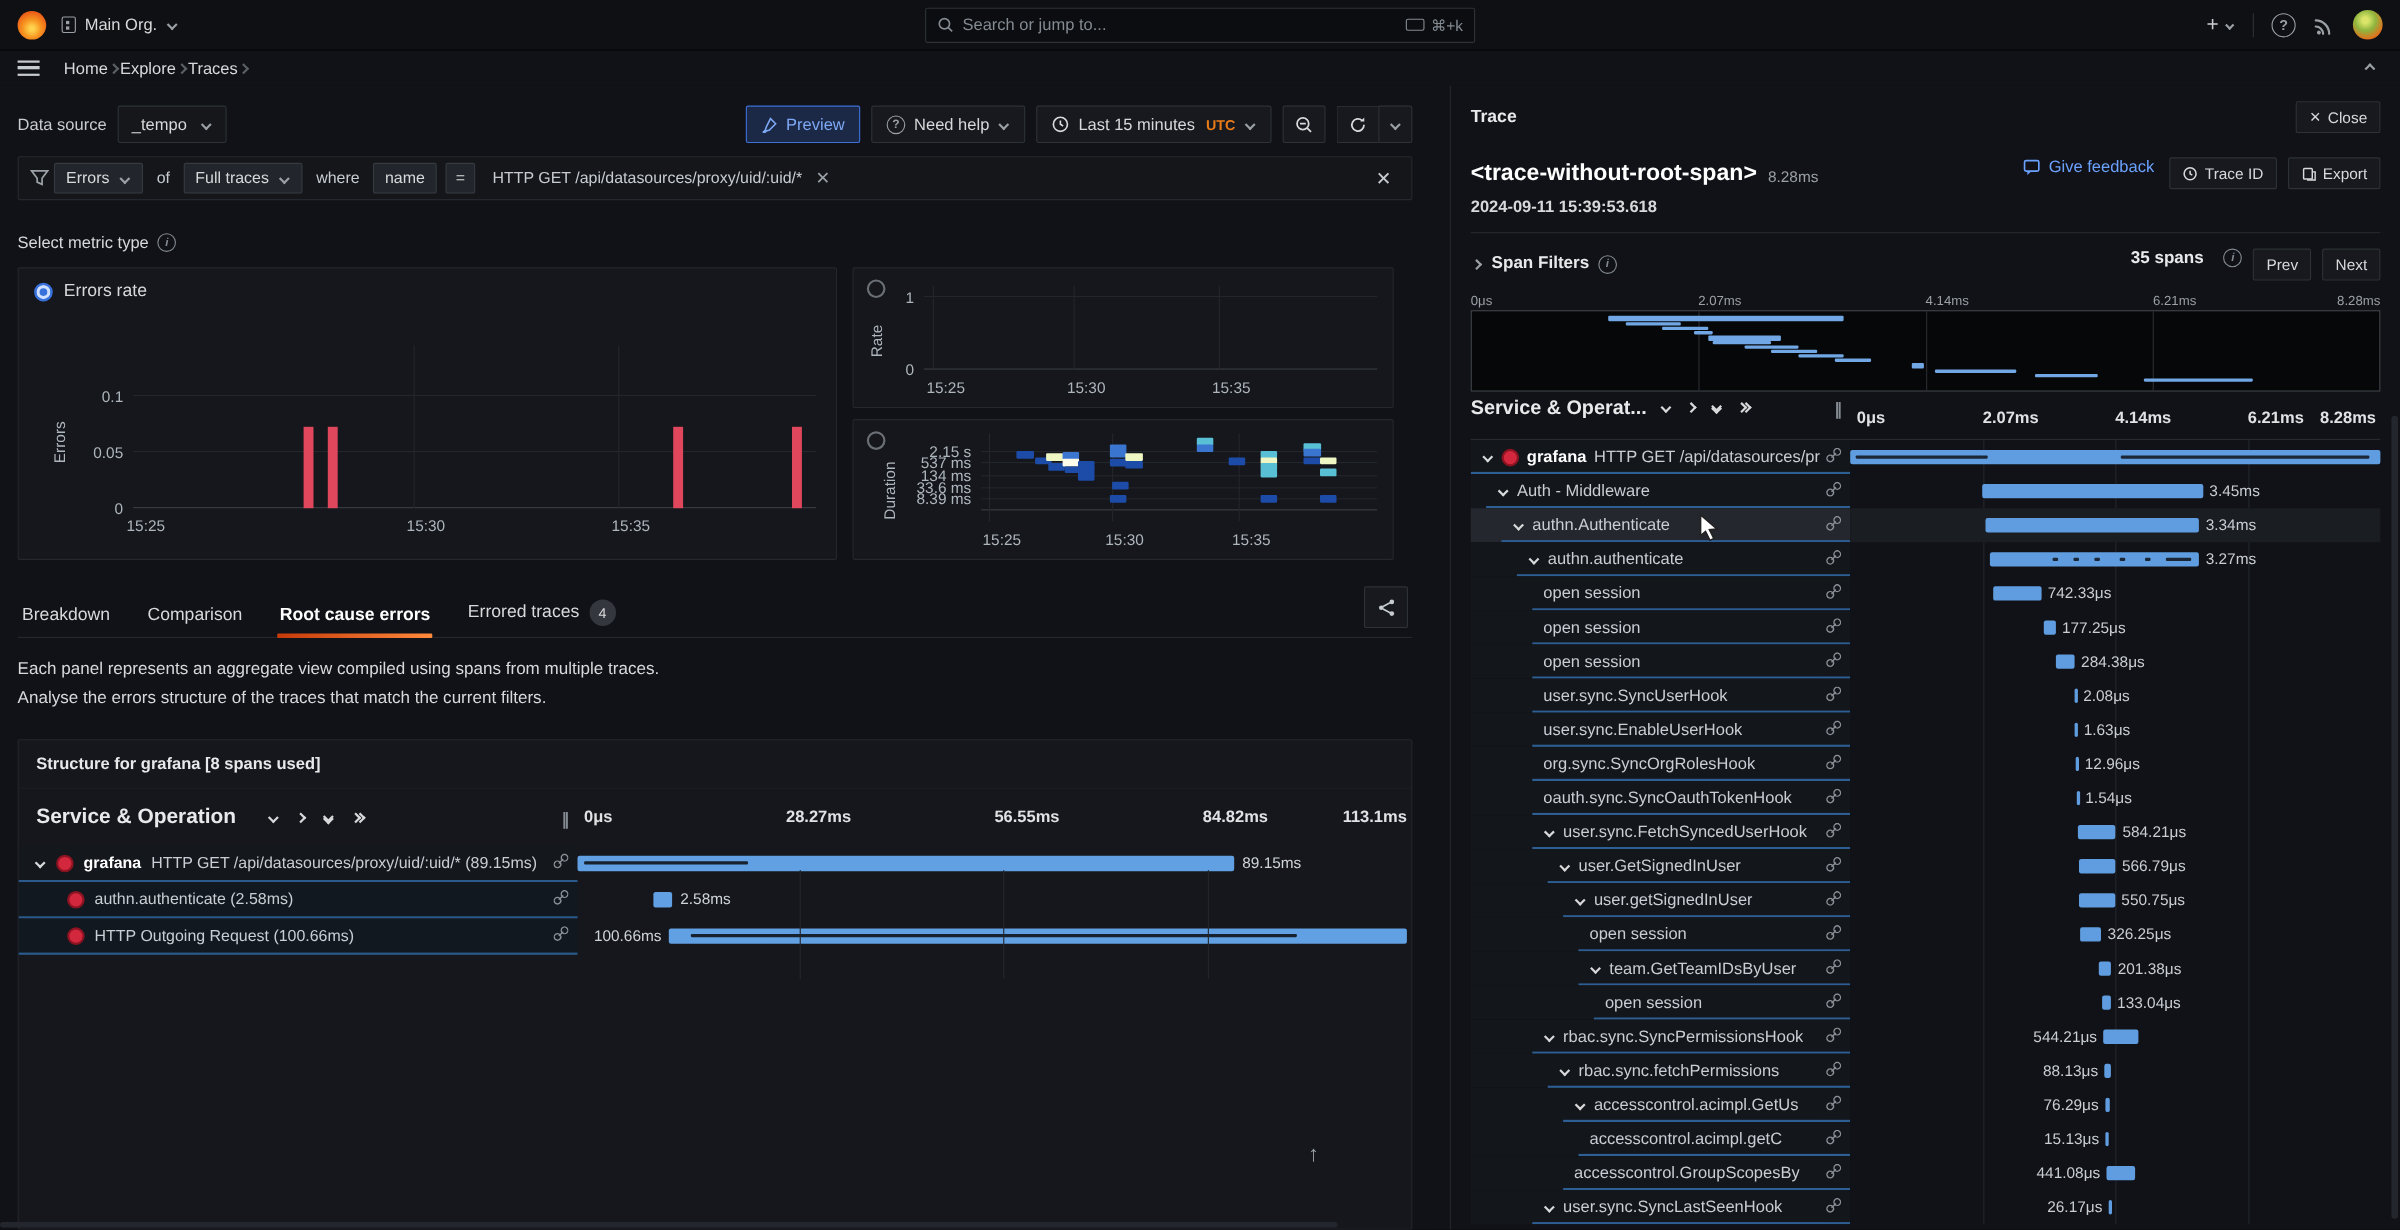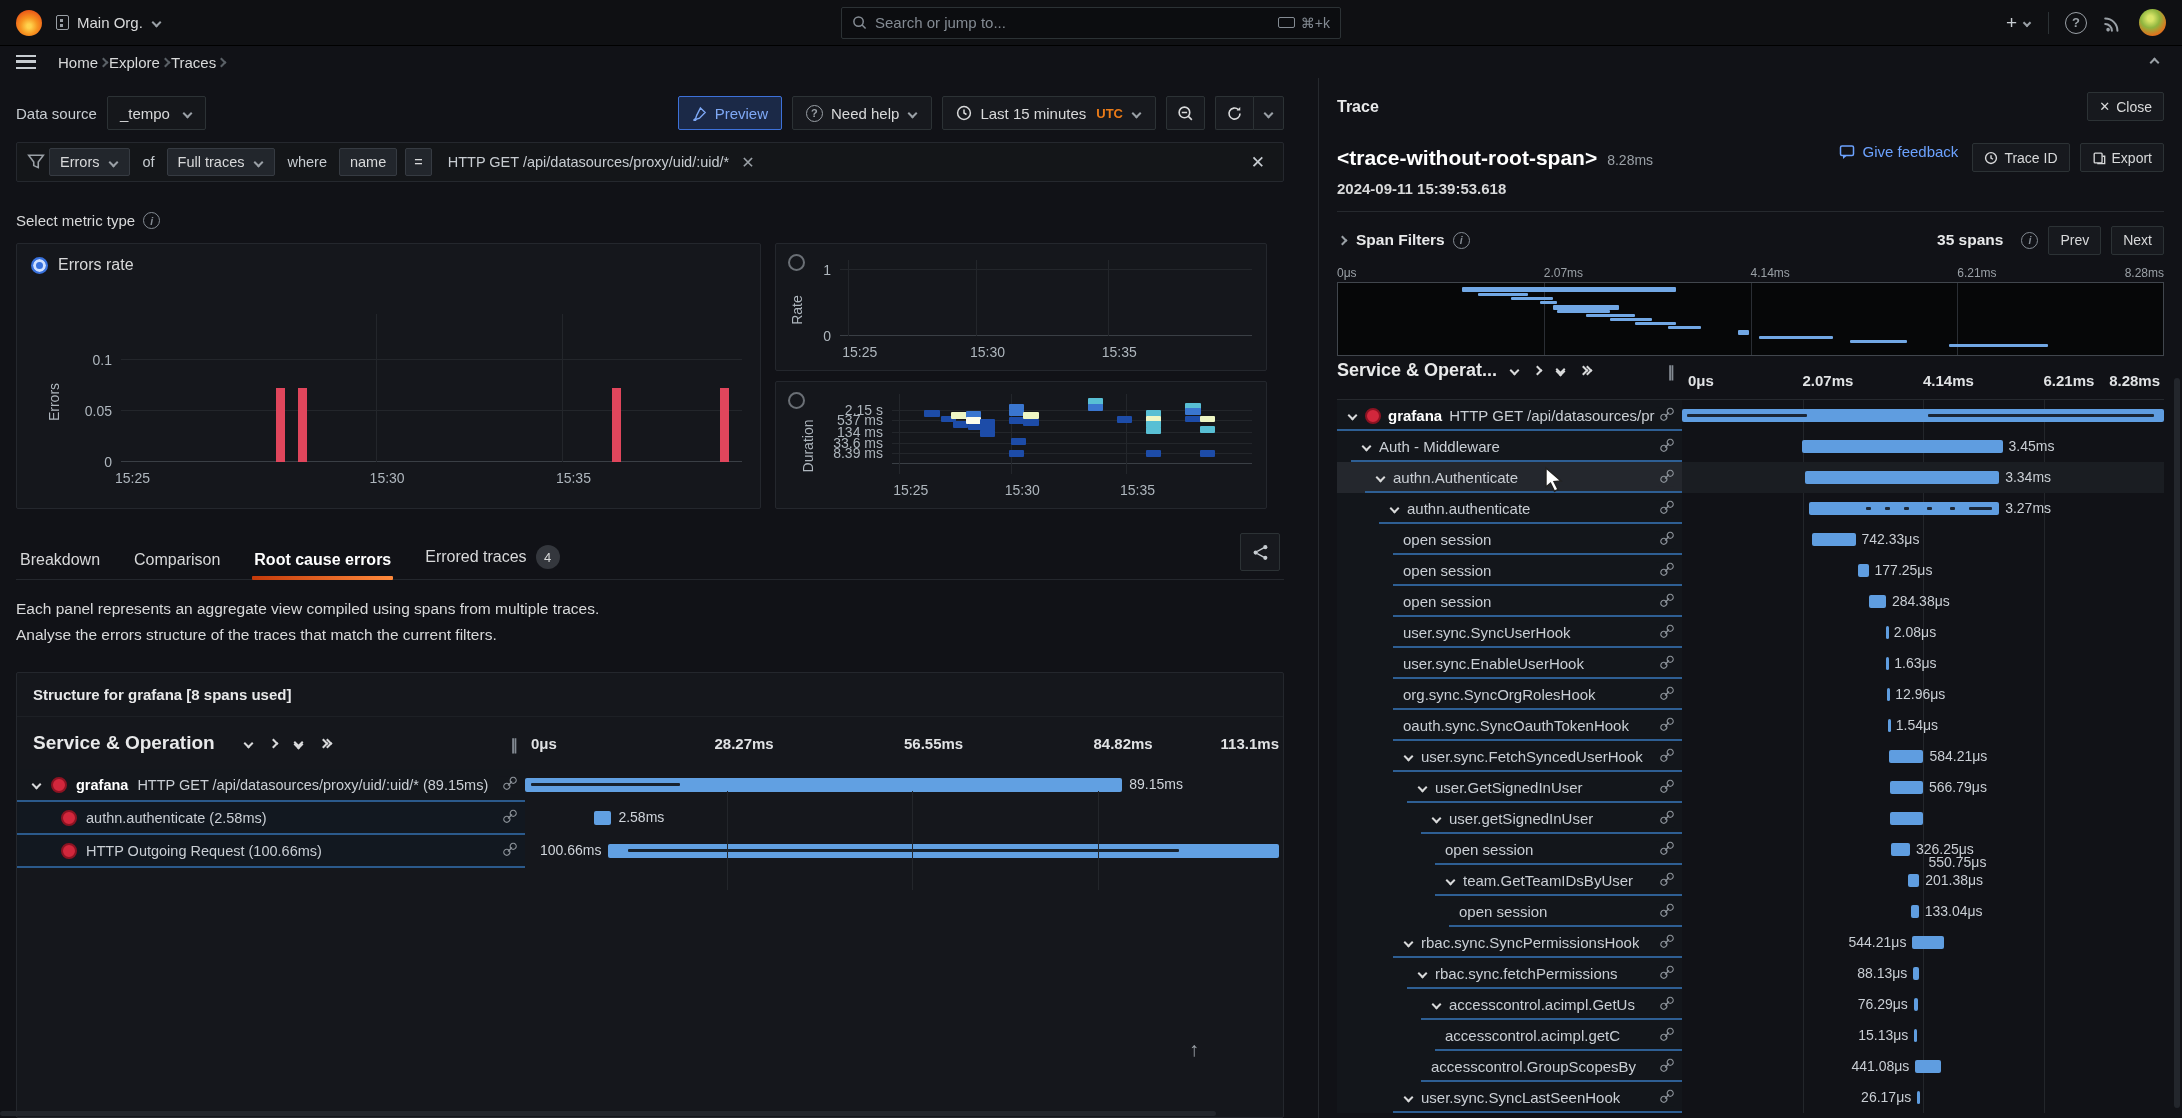--- a/index.html
+++ b/index.html
@@ -583,21 +583,21 @@
         </button>
       </span>
     </div>
     <div class="timestamp">2024-09-11 15:39:53.618</div>
     <div class="trdivider"></div>
 
     <div class="sfrow">
       <span class="cv r"></span>
       <span class="sflabel">Span Filters</span>
       <span class="icircle">i</span>
-      <span style="margin-left:auto;display:flex;align-items:center;gap:10px;">
+      <span style="margin-left:auto;display:flex;gap:10px;">
         <span class="spancount">35 spans</span>
         <span class="icircle">i</span>
         <button class="btn sm">
             <span>Prev</span>
           </button>
         <button class="btn sm">
             <span>Next</span>
           </button>
       </span>
     </div>
@@ -876,21 +876,21 @@
             <span class="oplabel">user.getSignedInUser</span>
             <span class="lnkwrap"><svg width="14" height="14" viewBox="0 0 14 14">
                 <path d="M5 9l4-4" stroke="#8a9097" stroke-width="1.3"></path>
                 <rect x="0.8" y="6.8" width="6" height="6" rx="3" transform="rotate(-45 3.8 9.8)" fill="none" stroke="#8a9097" stroke-width="1.2"></rect>
                 <rect x="7.2" y="0.8" width="6" height="6" rx="3" transform="rotate(-45 10.2 3.8)" fill="none" stroke="#8a9097" stroke-width="1.2"></rect>
               </svg></span>
             <span class="bborder" style="left: 84px;"></span>
           </div>
           <div class="stime2">
             <div class="sbar" style="left: 43.2%; width: max(6.7%, 3px);"></div>
-            <div class="sdur" style="left: calc(49.9% + 6px); margin-top: 44px;">550.75μs</div>
+            <div class="sdur" style="left: calc(49.9% + 6px);">550.75μs</div>
           </div>
         </div>
         <div class="srow">
           <div class="sname2" style="padding-left: 108px;">
             <span class="oplabel">open session</span>
             <span class="lnkwrap"><svg width="14" height="14" viewBox="0 0 14 14">
                 <path d="M5 9l4-4" stroke="#8a9097" stroke-width="1.3"></path>
                 <rect x="0.8" y="6.8" width="6" height="6" rx="3" transform="rotate(-45 3.8 9.8)" fill="none" stroke="#8a9097" stroke-width="1.2"></rect>
                 <rect x="7.2" y="0.8" width="6" height="6" rx="3" transform="rotate(-45 10.2 3.8)" fill="none" stroke="#8a9097" stroke-width="1.2"></rect>
               </svg></span>

